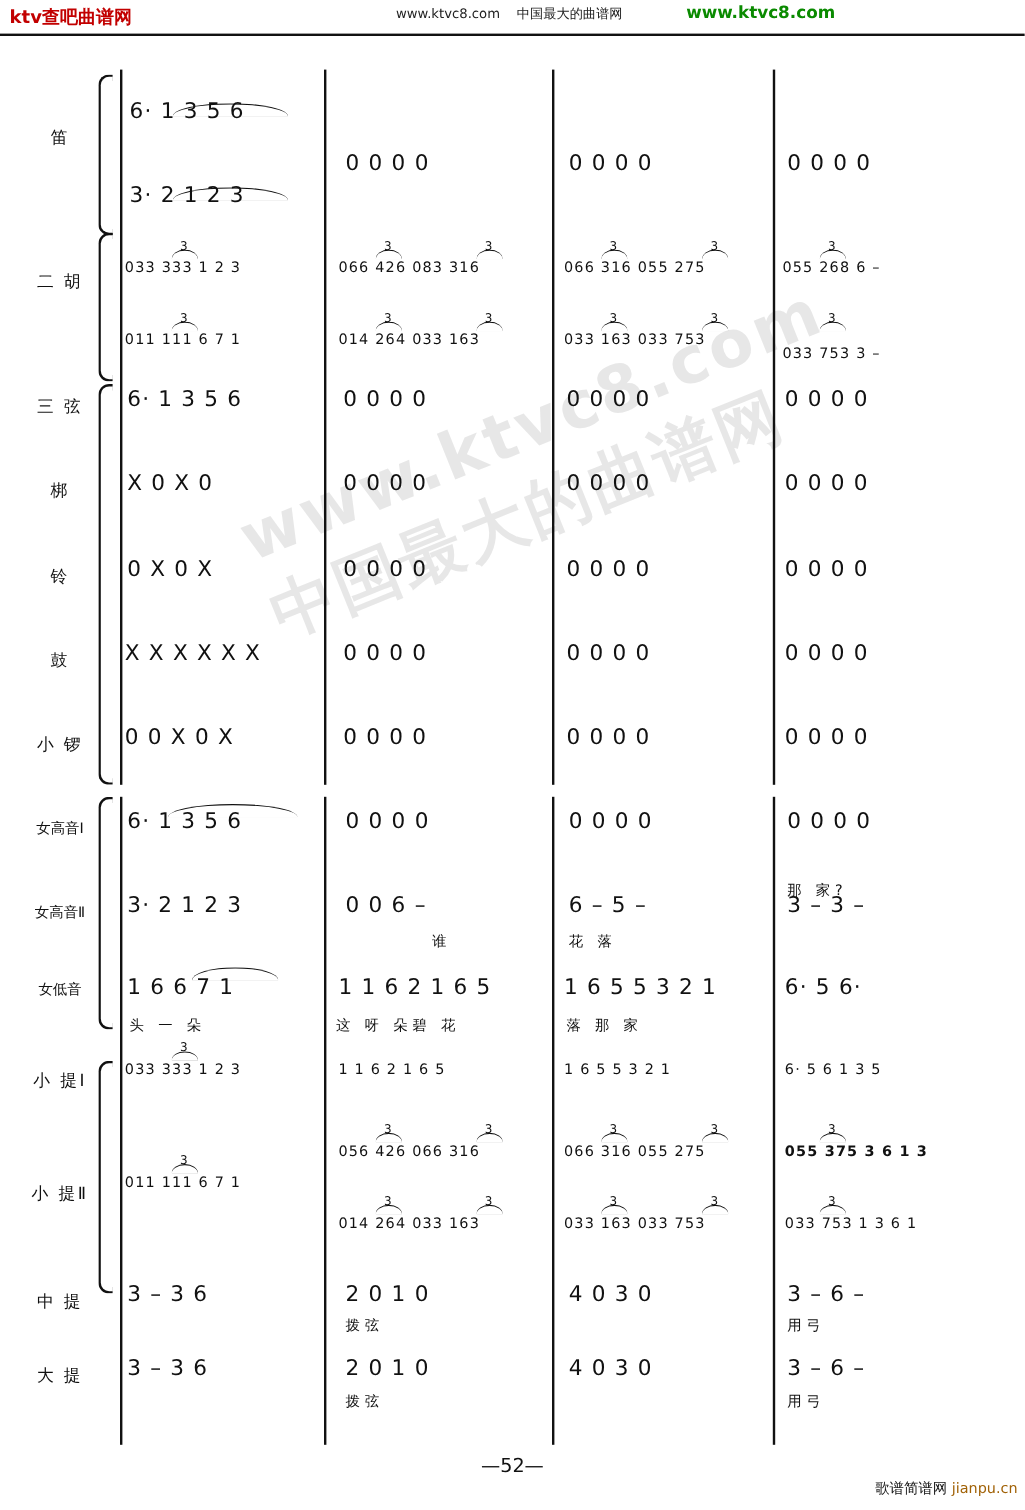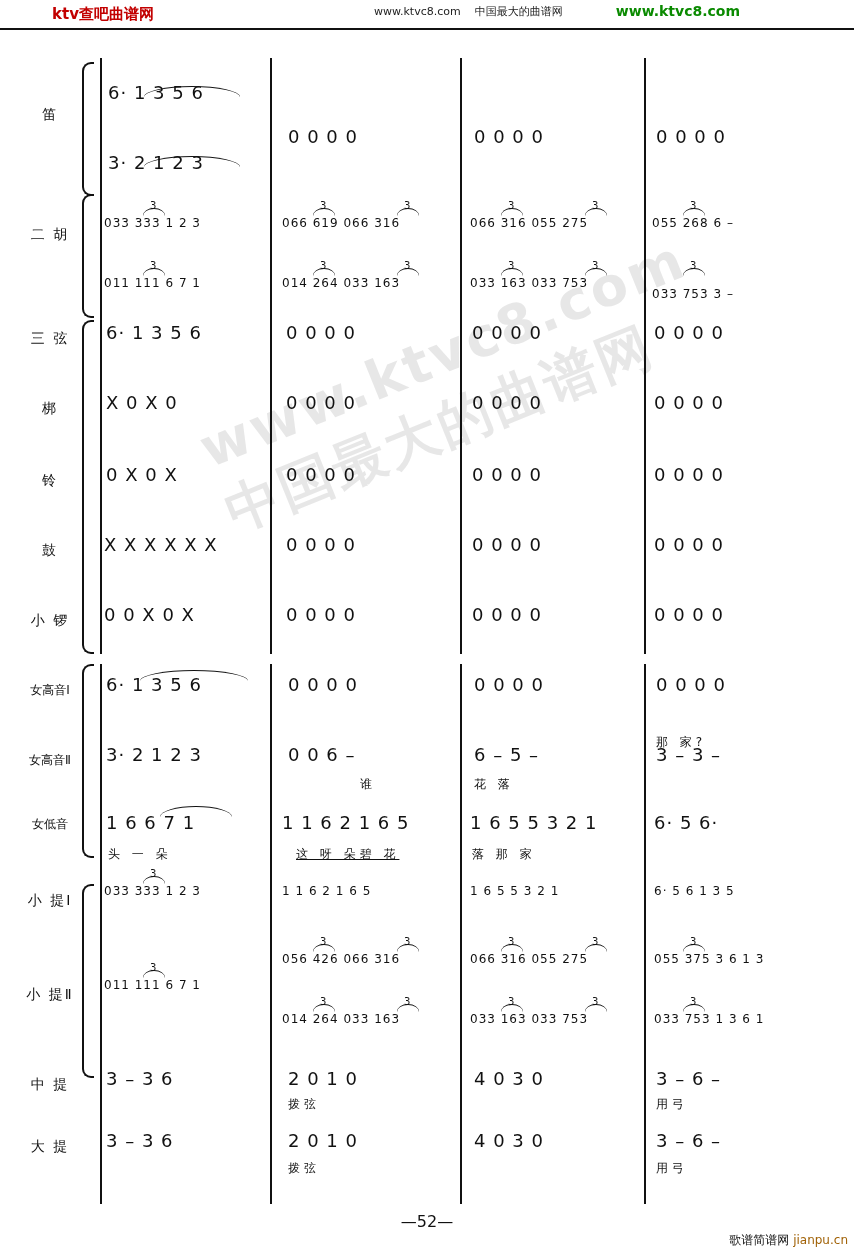--- a/index.html
+++ b/index.html
@@ -7,21 +7,21 @@
     width:854px; height:1258px;
     background:#ffffff;
     font-family:"Liberation Serif", serif;
     color:#111;
     position:relative;
     overflow:hidden;
   }
   .page { position:absolute; left:0; top:0; width:854px; height:1258px; }
 
   
-  .top-banner { position:absolute; left:0; top:0; width:702px; height:30px;margin-left:44px; }
+  .top-banner { position:absolute; left:0; top:0; width:702px; height:30px; }
   .brand-left {
     position:absolute; left:4px; top:3px;
     background:#ffffff;
     color:#c20000;
     font-family:"DejaVu Sans", sans-serif;
     font-size:15px; font-weight:bold;
     letter-spacing:0px;
     padding:2px 4px;
     border:0;
   }
@@ -174,21 +174,21 @@
 
     <div class="note" style="left:108px; top:48px;">6·   1 3 5 6</div>
     <div class="note" style="left:288px; top:92px;">0  0  0  0</div>
     <div class="note" style="left:474px; top:92px;">0  0  0  0</div>
     <div class="note" style="left:656px; top:92px;">0  0  0  0</div>
     <div class="note" style="left:108px; top:118px;">3·   2 1 2 3</div>
     <div class="slur" style="left:144px; top:52px; width:96px;"></div>
     <div class="slur" style="left:144px; top:122px; width:96px;"></div>
 
     <div class="note sm" style="left:104px; top:182px;">033 333 1 2 3</div>
-    <div class="note sm" style="left:282px; top:182px;">066 619 066 316</div>
+    <div class="note sm" style="left:282px; top:182px;">066 426 083 316</div>
     <div class="note sm" style="left:470px; top:182px;">066 316 055 275</div>
     <div class="note sm" style="left:652px; top:182px;">055 268 6   –</div>
     <div class="trip" style="left:150px; top:166px;">3</div>
     <div class="trip" style="left:320px; top:166px;">3</div>
     <div class="trip" style="left:404px; top:166px;">3</div>
     <div class="trip" style="left:508px; top:166px;">3</div>
     <div class="trip" style="left:592px; top:166px;">3</div>
     <div class="trip" style="left:690px; top:166px;">3</div>
 
     <div class="note sm" style="left:104px; top:242px;">011 111 6 7 1</div>
@@ -240,32 +240,32 @@
     <div class="note lyr" style="left:360px; top:742px;">谁</div>
     <div class="note lyr" style="left:474px; top:742px;">花      落</div>
     <div class="note lyr" style="left:656px; top:700px;">那      家?</div>
 
     <div class="note" style="left:106px; top:778px;">1   6   6 7 1</div>
     <div class="note" style="left:282px; top:778px;">1 1 6 2 1   6 5</div>
     <div class="note" style="left:470px; top:778px;">1   6 5 5 3 2 1</div>
     <div class="note" style="left:654px; top:778px;">6·     5 6·</div>
     <div class="slur" style="left:160px; top:772px; width:72px;"></div>
     <div class="note lyr" style="left:108px; top:812px;">头 一 朵</div>
-    <div class="note lyr" style="left:296px; top:812px;text-decoration:underline;">这 呀 朵碧 花</div>
+    <div class="note lyr" style="left:280px; top:812px;">这 呀 朵碧 花</div>
     <div class="note lyr" style="left:472px; top:812px;">落  那  家</div>
 
     <div class="note sm" style="left:104px; top:850px;">033 333 1 2 3</div>
     <div class="note sm" style="left:282px; top:850px;">1 1 6 2 1   6 5</div>
     <div class="note sm" style="left:470px; top:850px;">1 6 5 5 3 2 1</div>
     <div class="note sm" style="left:654px; top:850px;">6·    5 6 1 3 5</div>
     <div class="trip" style="left:150px; top:834px;">3</div>
 
     <div class="note sm" style="left:282px; top:918px;">056 426 066 316</div>
     <div class="note sm" style="left:470px; top:918px;">066 316 055 275</div>
-    <div class="note sm" style="left:654px; top:918px;">055 375 3 6 1 3</div>
+    <div class="note sm" style="left:654px; top:918px;font-weight:bold;">055 375 3 6 1 3</div>
     <div class="trip" style="left:320px; top:902px;">3</div>
     <div class="trip" style="left:404px; top:902px;">3</div>
     <div class="trip" style="left:508px; top:902px;">3</div>
     <div class="trip" style="left:592px; top:902px;">3</div>
     <div class="trip" style="left:690px; top:902px;">3</div>
 
     <div class="note sm" style="left:104px; top:944px;">011 111 6 7 1</div>
     <div class="trip" style="left:150px; top:928px;">3</div>
 
     <div class="note sm" style="left:282px; top:978px;">014 264 033 163</div>

